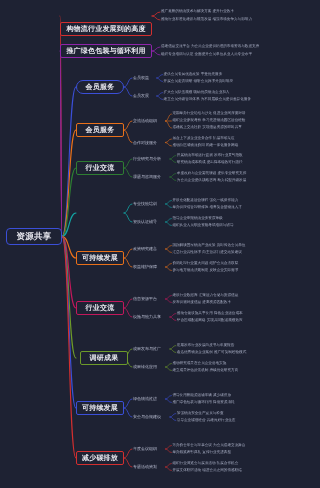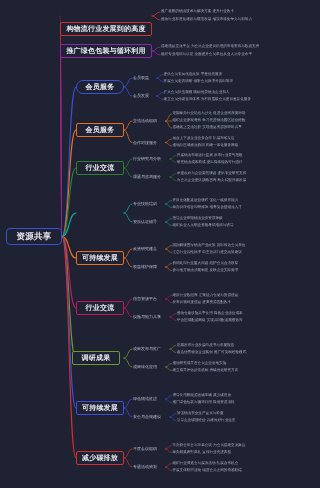--- a/index.html
+++ b/index.html
@@ -168,21 +168,21 @@
     <div class="lvl2" style="left: 133px; top: 264px;">权益维护保障</div>
     <div class="leaf" style="left: 172.4px; top: 260.7px;">协调处理行业重大问题  维护会员合法权益</div>
     <div class="leaf" style="left: 172.4px; top: 267.7px;">参与地方物流法规制定  反映企业实际需求</div>
     <div class="node lvl1" style="left: 76px; top: 301px; min-width: 48px; border-color: rgb(194, 24, 91);">行业交流</div>
     <div class="lvl2" style="left: 133px; top: 296px;">信息资源平台</div>
     <div class="leaf" style="left: 172.4px; top: 292.7px;">建设行业数据库  汇聚运力仓储与货源信息</div>
     <div class="leaf" style="left: 172.4px; top: 299.7px;">发布供需对接信息  提高资源匹配效率</div>
     <div class="lvl2" style="left: 133px; top: 314px;">设施与能力共享</div>
     <div class="leaf" style="left: 176.8px; top: 310.7px;">推动仓储设施共享使用  降低企业运营成本</div>
     <div class="leaf" style="left: 176.8px; top: 317.7px;">整合区域配送网络  实现共同配送规模效应</div>
-    <div class="node lvl1" style="left: 72px; top: 351px; min-width: 48px; border-color: rgb(109, 154, 42);">调研成果</div>
+    <div class="node lvl1" style="left: 80px; top: 351px; min-width: 48px; border-color: rgb(109, 154, 42);">调研成果</div>
     <div class="lvl2" style="left: 133px; top: 346px;">成果发布与推广</div>
     <div class="leaf" style="left: 176.8px; top: 342.7px;">定期发布行业发展白皮书与年度报告</div>
     <div class="leaf" style="left: 176.8px; top: 349.7px;">遴选优秀物流企业案例  推广可复制经验模式</div>
     <div class="lvl2" style="left: 133px; top: 364px;">成果转化应用</div>
     <div class="leaf" style="left: 172.4px; top: 360.7px;">推动研究成果在会员企业落地实施</div>
     <div class="leaf" style="left: 172.4px; top: 367.7px;">建立成果评估反馈机制  持续优化研究方向</div>
     <div class="node lvl1" style="left: 76px; top: 401px; min-width: 48px; border-color: rgb(59, 79, 216); text-align: right;">可持续发展</div>
     <div class="lvl2" style="left: 133px; top: 396px;">绿色物流推进</div>
     <div class="leaf" style="left: 172.4px; top: 392.7px;">倡导使用新能源运输车辆  减少碳排放</div>
     <div class="leaf" style="left: 172.4px; top: 399.7px;">推广绿色包装与循环利用  降低资源消耗</div>

